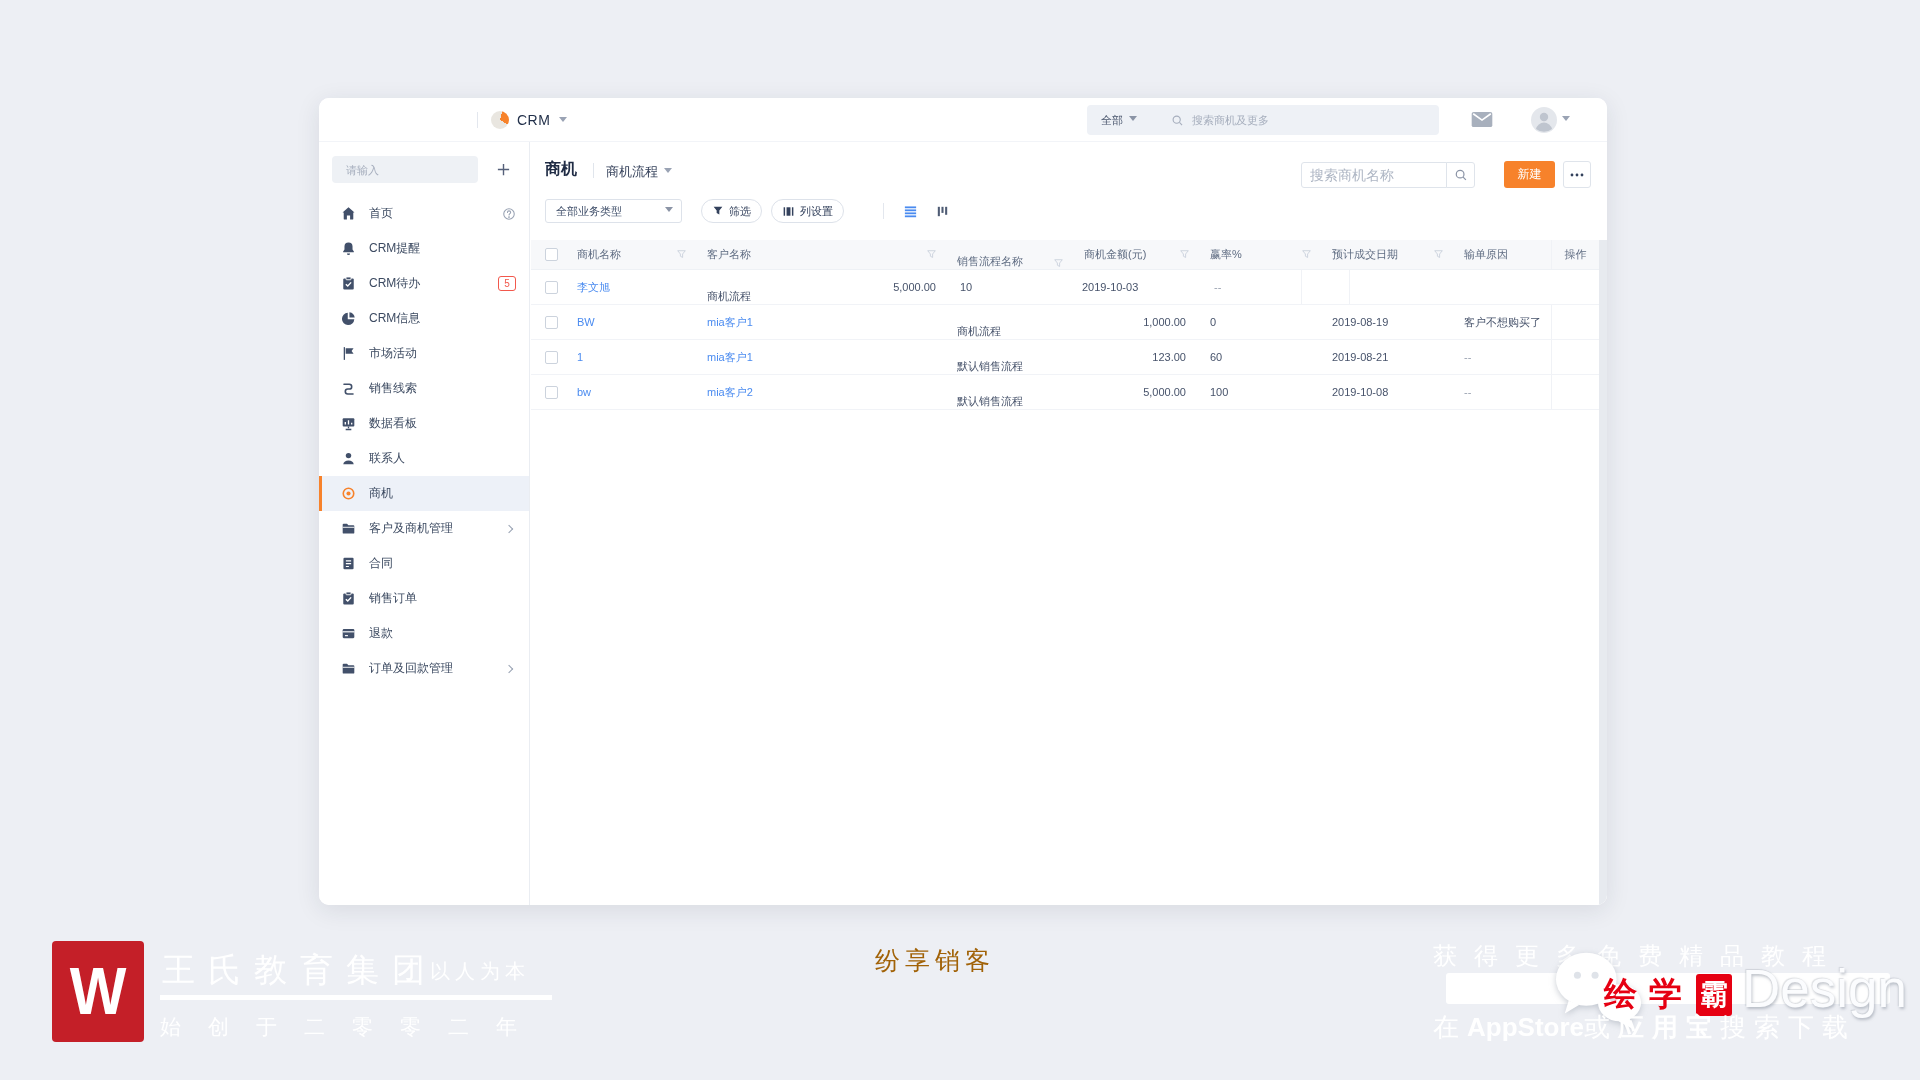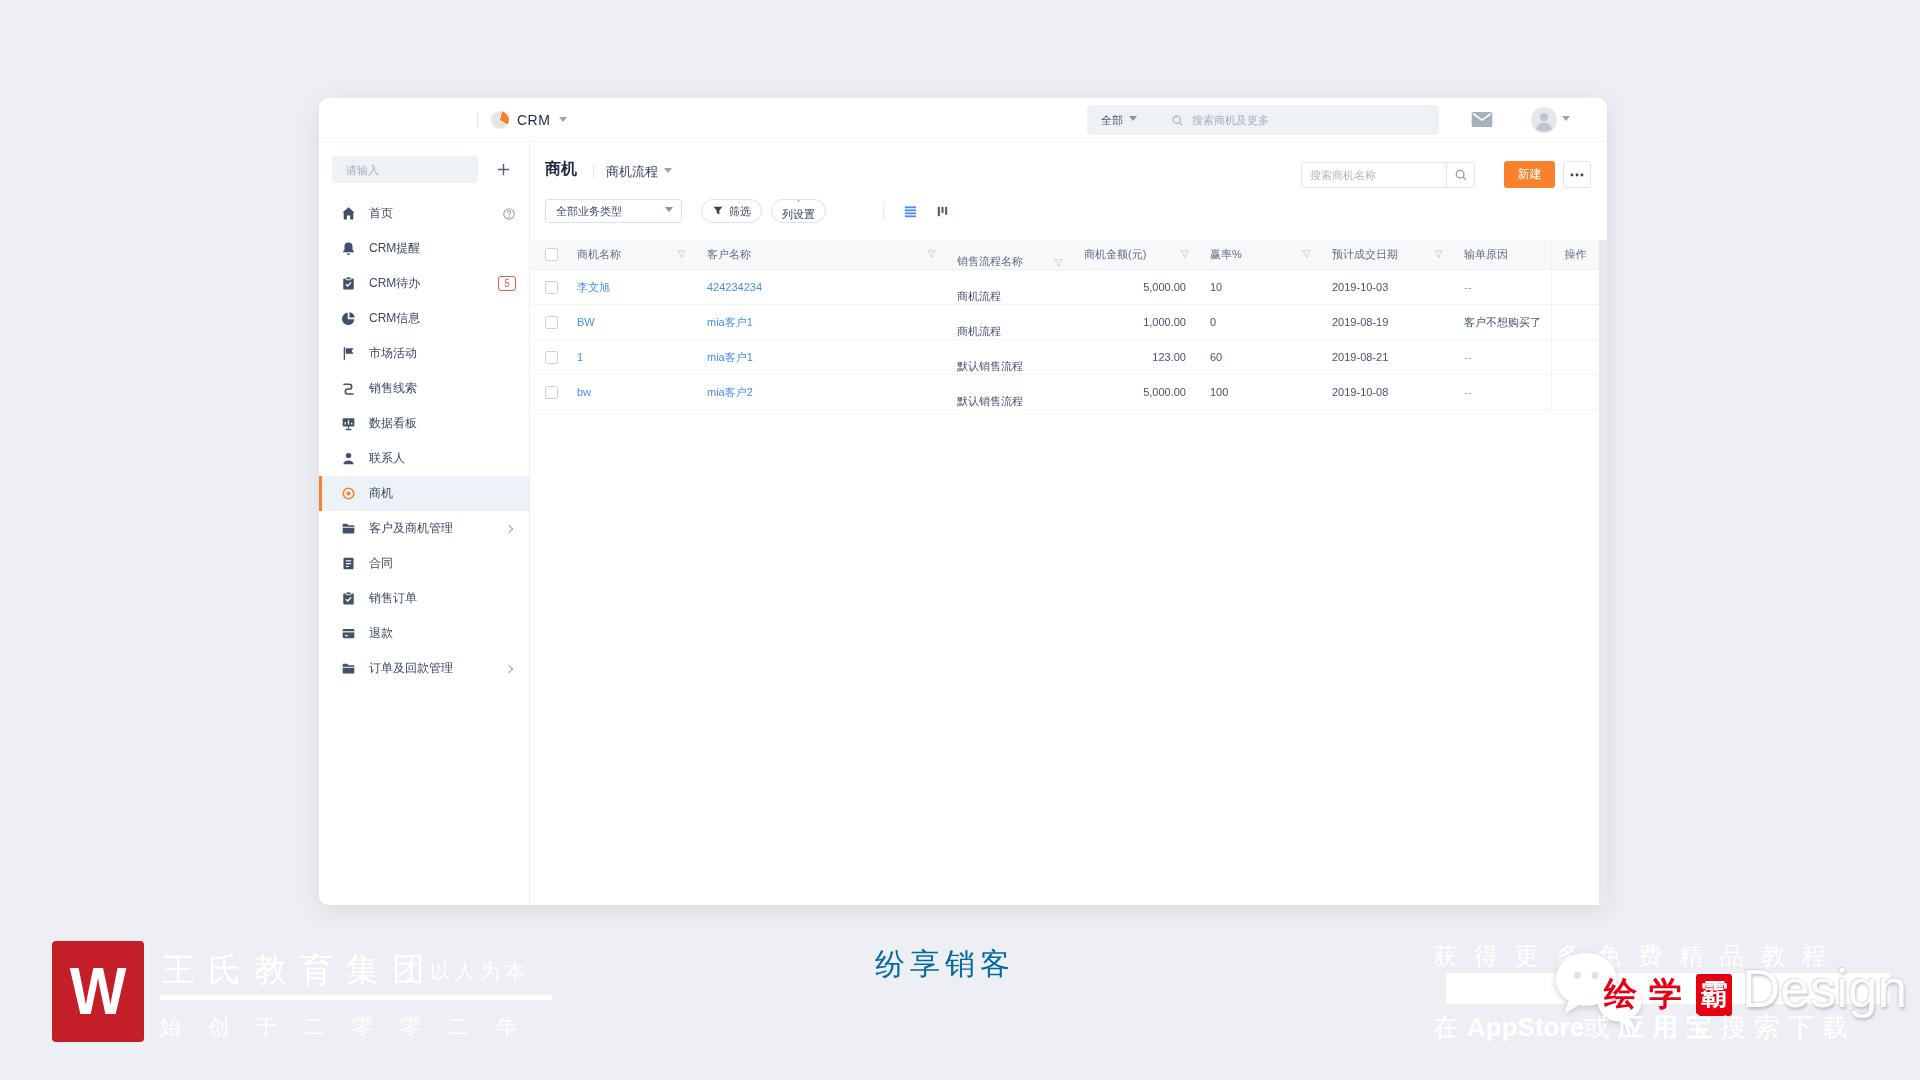--- a/index.html
+++ b/index.html
@@ -51,36 +51,36 @@
 
   
   .main { position:absolute; left:212px; top:44px; right:0; bottom:0; background:#fff; }
   .pg-title { position:absolute; left:14px; top:17px; font-size:16px; font-weight:bold; color:#202c45; }
   .ttl-div { position:absolute; left:62px; top:21px; width:1px; height:15px; background:#e0e5ec; }
   .pg-scope { position:absolute; left:75px; top:21px; font-size:13px; color:#37435c; display:flex; align-items:center; cursor:pointer; }
   .pg-scope .caret { margin-left:6px; }
 
   .rt-search { position:absolute; left:770px; top:20px; width:146px; height:26px; border:1px solid #dfe4eb; border-radius:3px 0 0 3px;
                display:flex; align-items:center; padding:0 8px; background:#fff; }
-  .rt-search input { flex:1; border:none; outline:none; background:transparent; font-size:11px; color:#4c586f; font-family:inherit; }
+  .rt-search input { flex:1; border:none; outline:none; background:transparent; font-size:14px; color:#4c586f; font-family:inherit; }
   .rt-search input::placeholder { color:#aeb6c4; }
   .rt-magbtn { position:absolute; left:915px; top:20px; width:29px; height:26px; border:1px solid #dfe4eb; border-radius:0 3px 3px 0;
                display:flex; align-items:center; justify-content:center; background:#fff; cursor:pointer; }
   .btn-create { position:absolute; left:973px; top:19px; width:51px; height:27px; background:#f7822b; color:#fff; border:none;
                 border-radius:3px; font-size:12px; cursor:pointer; font-family:inherit; }
   .btn-more { position:absolute; left:1032px; top:19px; width:28px; height:27px; background:#fff; border:1px solid #dfe4eb;
               border-radius:3px; display:flex; align-items:center; justify-content:center; cursor:pointer; }
 
   .sel-biz { position:absolute; left:14px; top:57px; width:137px; height:24px; border:1px solid #dde2ea; border-radius:3px;
              display:flex; align-items:center; padding:0 8px 0 10px; font-size:11px; color:#41506b; cursor:pointer; background:#fff; }
   .sel-biz .caret { margin-left:auto; border-top-color:#8b94a6; }
   .btn-tool { position:absolute; top:57px; height:24px; border:1px solid #dde2ea; border-radius:12px; background:#fff;
               display:flex; align-items:center; gap:5px; padding:0 10px; font-size:11px; color:#33415c; cursor:pointer; font-family:inherit; }
   .btn-filter { left:170px; }
-  .btn-cols { left:240px;flex-direction:column; }
+  .btn-cols { left:240px; }
   .tool-div { position:absolute; left:352px; top:61px; width:1px; height:16px; background:#e3e7ee; }
   .toggle { position:absolute; top:57px; width:26px; height:24px; display:flex; align-items:center; justify-content:center; cursor:pointer; border-radius:3px; }
   .tg-list { left:366px; } .tg-kanban { left:398px; }
 
   
   .table { position:absolute; left:0; top:98px; width:1069px; }
   .thead { display:flex; height:30px; background:#f7f8fa; border-bottom:1px solid #eef1f5; align-items:center; }
   .trow  { display:flex; height:35px; background:#fff; border-bottom:1px solid #f1f3f7; align-items:center; }
   .cell, .hcell { display:flex; align-items:center; height:100%; padding-left:6px; font-size:11px; color:#47536b; overflow:hidden; white-space:nowrap; }
   .hcell { color:#5f6c82; }
@@ -97,21 +97,21 @@
   .vscroll { position:absolute; right:0; top:98px; bottom:0; width:8px; background:#e7eaef; }
 
   
   .logo-box { position:absolute; left:52px; top:941px; width:92px; height:101px; background:#c41f28; border-radius:4px;
               display:flex; align-items:center; justify-content:center; }
   .logo-w { font-size:60px; font-weight:800; color:#fff; transform:scaleY(1.1); }
   .f-company { position:absolute; left:162px; top:948px; font-size:33px; color:#fff; letter-spacing:13px; font-weight:500; }
   .f-motto { position:absolute; left:430px; top:958px; font-size:20px; color:#fff; letter-spacing:5px; }
   .f-line { position:absolute; left:160px; top:995px; width:392px; height:5px; background:#fff; }
   .f-since { position:absolute; left:160px; top:1013px; font-size:21px; color:#fff; letter-spacing:27px; }
-  .f-brand { position:absolute; left:875px; top:944px; font-size:30px; color:#0369a1; letter-spacing:5px; font-weight:500; }
+  .f-brand { position:absolute; left:875px; top:944px; font-size:25px; color:#a16207; letter-spacing:5px; font-weight:500; }
   .f-r1 { position:absolute; left:1433px; top:940px; font-size:24px; color:#fff; letter-spacing:17px; font-weight:500; white-space:nowrap; }
   .f-rbar { position:absolute; left:1446px; top:973px; width:444px; height:31px; background:#fff; border-radius:3px; }
   .f-wechat { position:absolute; left:1547px; top:944px; filter:drop-shadow(0 2px 3px rgba(150,158,170,.5)); }
   .f-brand-red { position:absolute; left:1604px; top:972px; font-size:33px; color:#e60012; font-weight:700; letter-spacing:12px; display:flex; align-items:center; }
   .f-brand-red .boxed { background:#e60012; color:#fff; font-size:28px; letter-spacing:0; padding:2px 4px; border-radius:3px; margin-left:2px; }
   .f-ghost { position:absolute; left:1742px; top:958px; font-size:53px; color:#fbfcfe;
              text-shadow:1px 2px 3px rgba(130,138,152,.5), -1px -1px 1px rgba(130,138,152,.25); }
   .f-r3 { position:absolute; left:1433px; top:1010px; font-size:26px; color:#fff; white-space:nowrap; }
   .f-r3 .cjk { letter-spacing:8px; }
   .f-r3 .bold { font-weight:bold; }
@@ -434,23 +434,20 @@
           </div>
       </div>
 
       <div class="trow">
         <div class="cell col-check">
             <span class="checkbox"></span>
           </div>
         <div class="cell col-name">
             <a class="link">李文旭</a>
           </div>
-        <div class="cell col-cust">
-            <a class="link">424234234</a>
-          </div>
         <div class="cell col-proc">商机流程</div>
         <div class="cell col-amt">5,000.00</div>
         <div class="cell col-win">10</div>
         <div class="cell col-date">2019-10-03</div>
         <div class="cell col-reason muted">--</div>
         <div class="cell col-op"></div>
       </div>
 
       <div class="trow">
         <div class="cell col-check">

